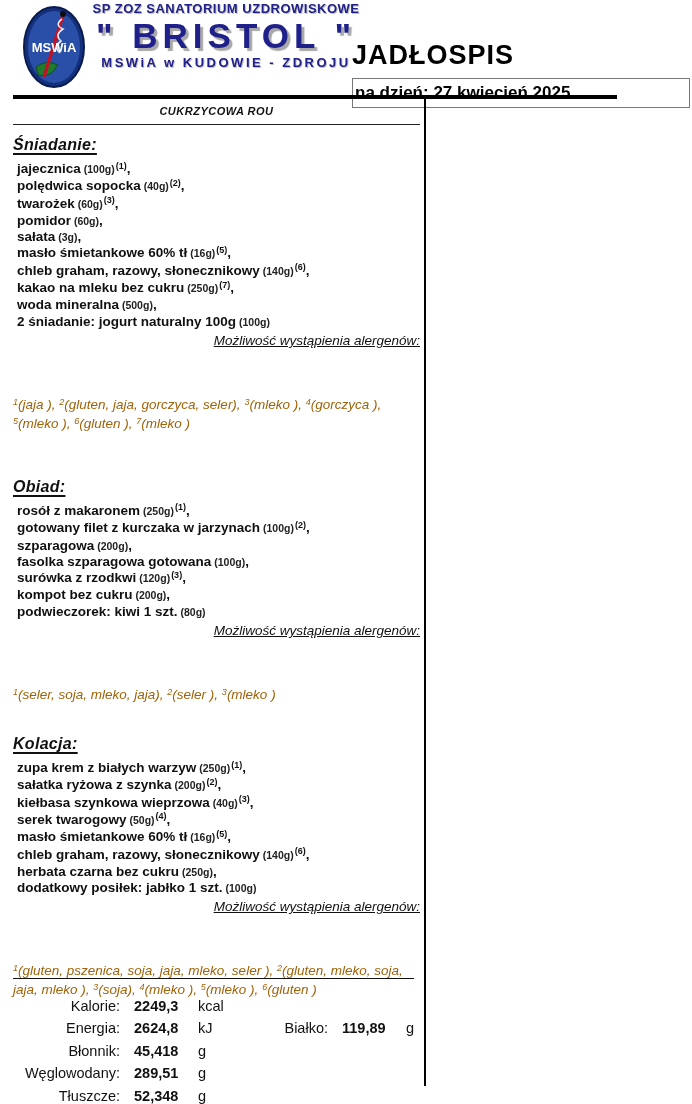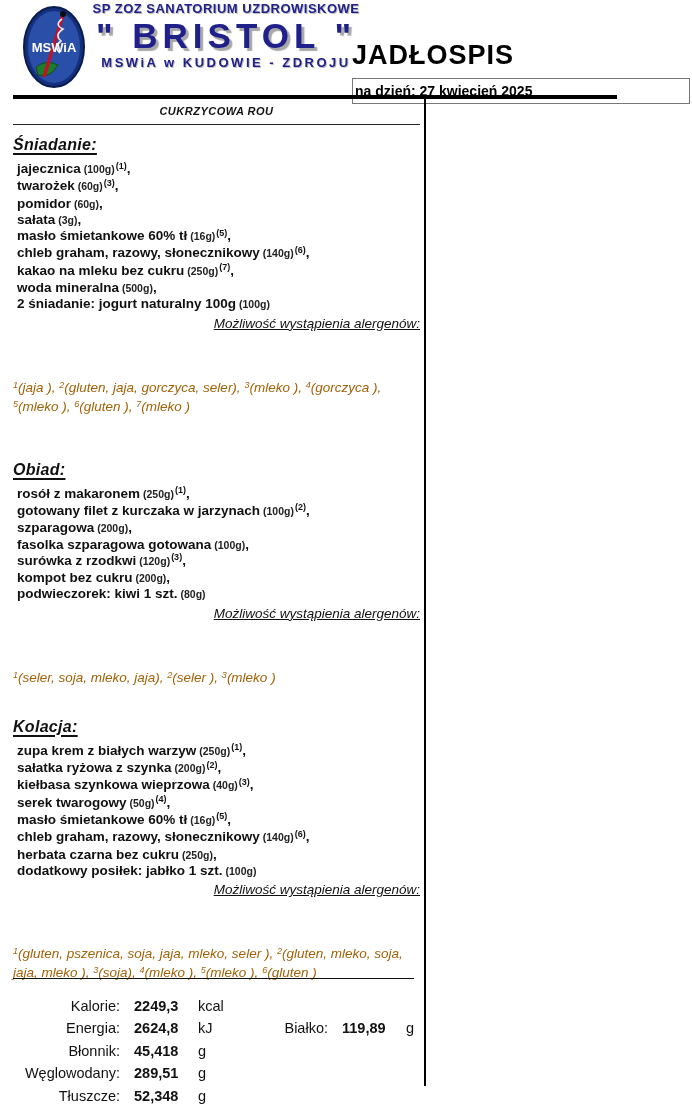--- a/index.html
+++ b/index.html
@@ -8,21 +8,21 @@
 
   
   .logo{position:absolute;left:22px;top:5px;width:64px;height:84px;}
   .org-block{position:absolute;left:80px;top:1px;width:292px;text-align:center;color:#20208a;}
   .org-line1{font-size:13px;font-weight:bold;letter-spacing:0.5px;text-shadow:1px 1px 0 #c0c0c0;white-space:nowrap;}
   .org-name{font-size:35px;font-weight:bold;letter-spacing:5px;line-height:38px;margin-top:1px;
             text-shadow:3px 3px 1px #a8a8a8;white-space:nowrap;}
   .org-line3{font-size:13px;font-weight:bold;letter-spacing:2.5px;text-shadow:1px 1px 0 #c0c0c0;white-space:nowrap;}
   .title-block{position:absolute;left:352px;top:12px;width:338px;margin-top:28px;}
   .doc-title{font-size:27px;font-weight:bold;letter-spacing:1px;color:#000;}
-  .date-box{margin-top:7px;border:1px solid #777;padding:4px 2px;font-size:14px;font-weight:bold;color:#000;}
+  .date-box{margin-top:7px;border:1px solid #777;padding:4px 2px;font-size:17px;font-weight:bold;color:#000;}
 
   
   .thick-rule{position:absolute;left:13px;top:95px;width:604px;height:4px;background:#000;}
   .v-divider{position:absolute;left:424px;top:95px;width:2px;height:991px;background:#000;}
 
   
   .menu-col{position:absolute;left:13px;top:99px;width:407px;}
   .diet-title{font-size:11px;font-weight:bold;font-style:italic;text-align:center;letter-spacing:0.5px;
               padding:6px 0 7px 0;border-bottom:1px solid #222;}
   .sec-h{font-size:16px;font-weight:bold;font-style:italic;letter-spacing:0.3px;
@@ -81,20 +81,21 @@
   <div class="thick-rule"></div>
   <div class="v-divider"></div>
 
   <div class="menu-col">
     <div class="diet-title">CUKRZYCOWA ROU</div>
     <div id="sections">
         <section class="sec sec0">
           <div class="sec-h">Śniadanie:</div>
           <div class="items">
             <div class="item"><span class="i-name">jajecznica</span><span class="i-wt"> (100g)</span><span class="i-sup">(1)</span><span class="i-name">,</span></div>
+            <div class="item"><span class="i-name">polędwica sopocka</span><span class="i-wt"> (40g)</span><span class="i-sup">(2)</span><span class="i-name">,</span></div>
             <div class="item"><span class="i-name">twarożek</span><span class="i-wt"> (60g)</span><span class="i-sup">(3)</span><span class="i-name">,</span></div>
             <div class="item"><span class="i-name">pomidor</span><span class="i-wt"> (60g)</span><span class="i-name">,</span></div>
             <div class="item"><span class="i-name">sałata</span><span class="i-wt"> (3g)</span><span class="i-name">,</span></div>
             <div class="item"><span class="i-name">masło śmietankowe 60% tł</span><span class="i-wt"> (16g)</span><span class="i-sup">(5)</span><span class="i-name">,</span></div>
             <div class="item"><span class="i-name">chleb graham, razowy, słonecznikowy</span><span class="i-wt"> (140g)</span><span class="i-sup">(6)</span><span class="i-name">,</span></div>
             <div class="item"><span class="i-name">kakao na mleku bez cukru</span><span class="i-wt"> (250g)</span><span class="i-sup">(7)</span><span class="i-name">,</span></div>
             <div class="item"><span class="i-name">woda mineralna</span><span class="i-wt"> (500g)</span><span class="i-name">,</span></div>
             <div class="item"><span class="i-name">2 śniadanie: jogurt naturalny 100g</span><span class="i-wt"> (100g)</span></div>
           </div>
           <div class="all-h">Możliwość wystąpienia alergenów:</div>

